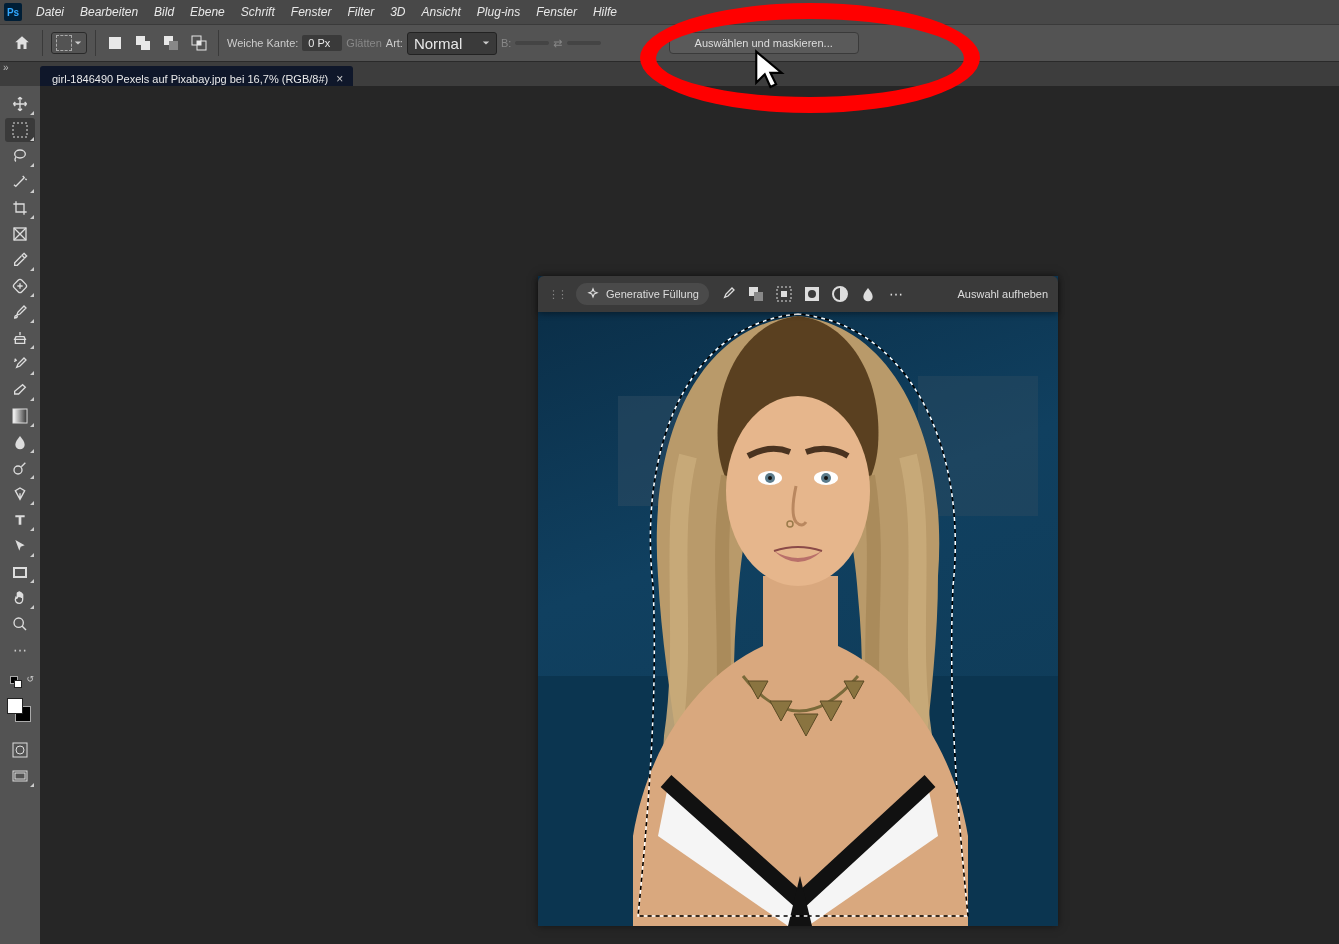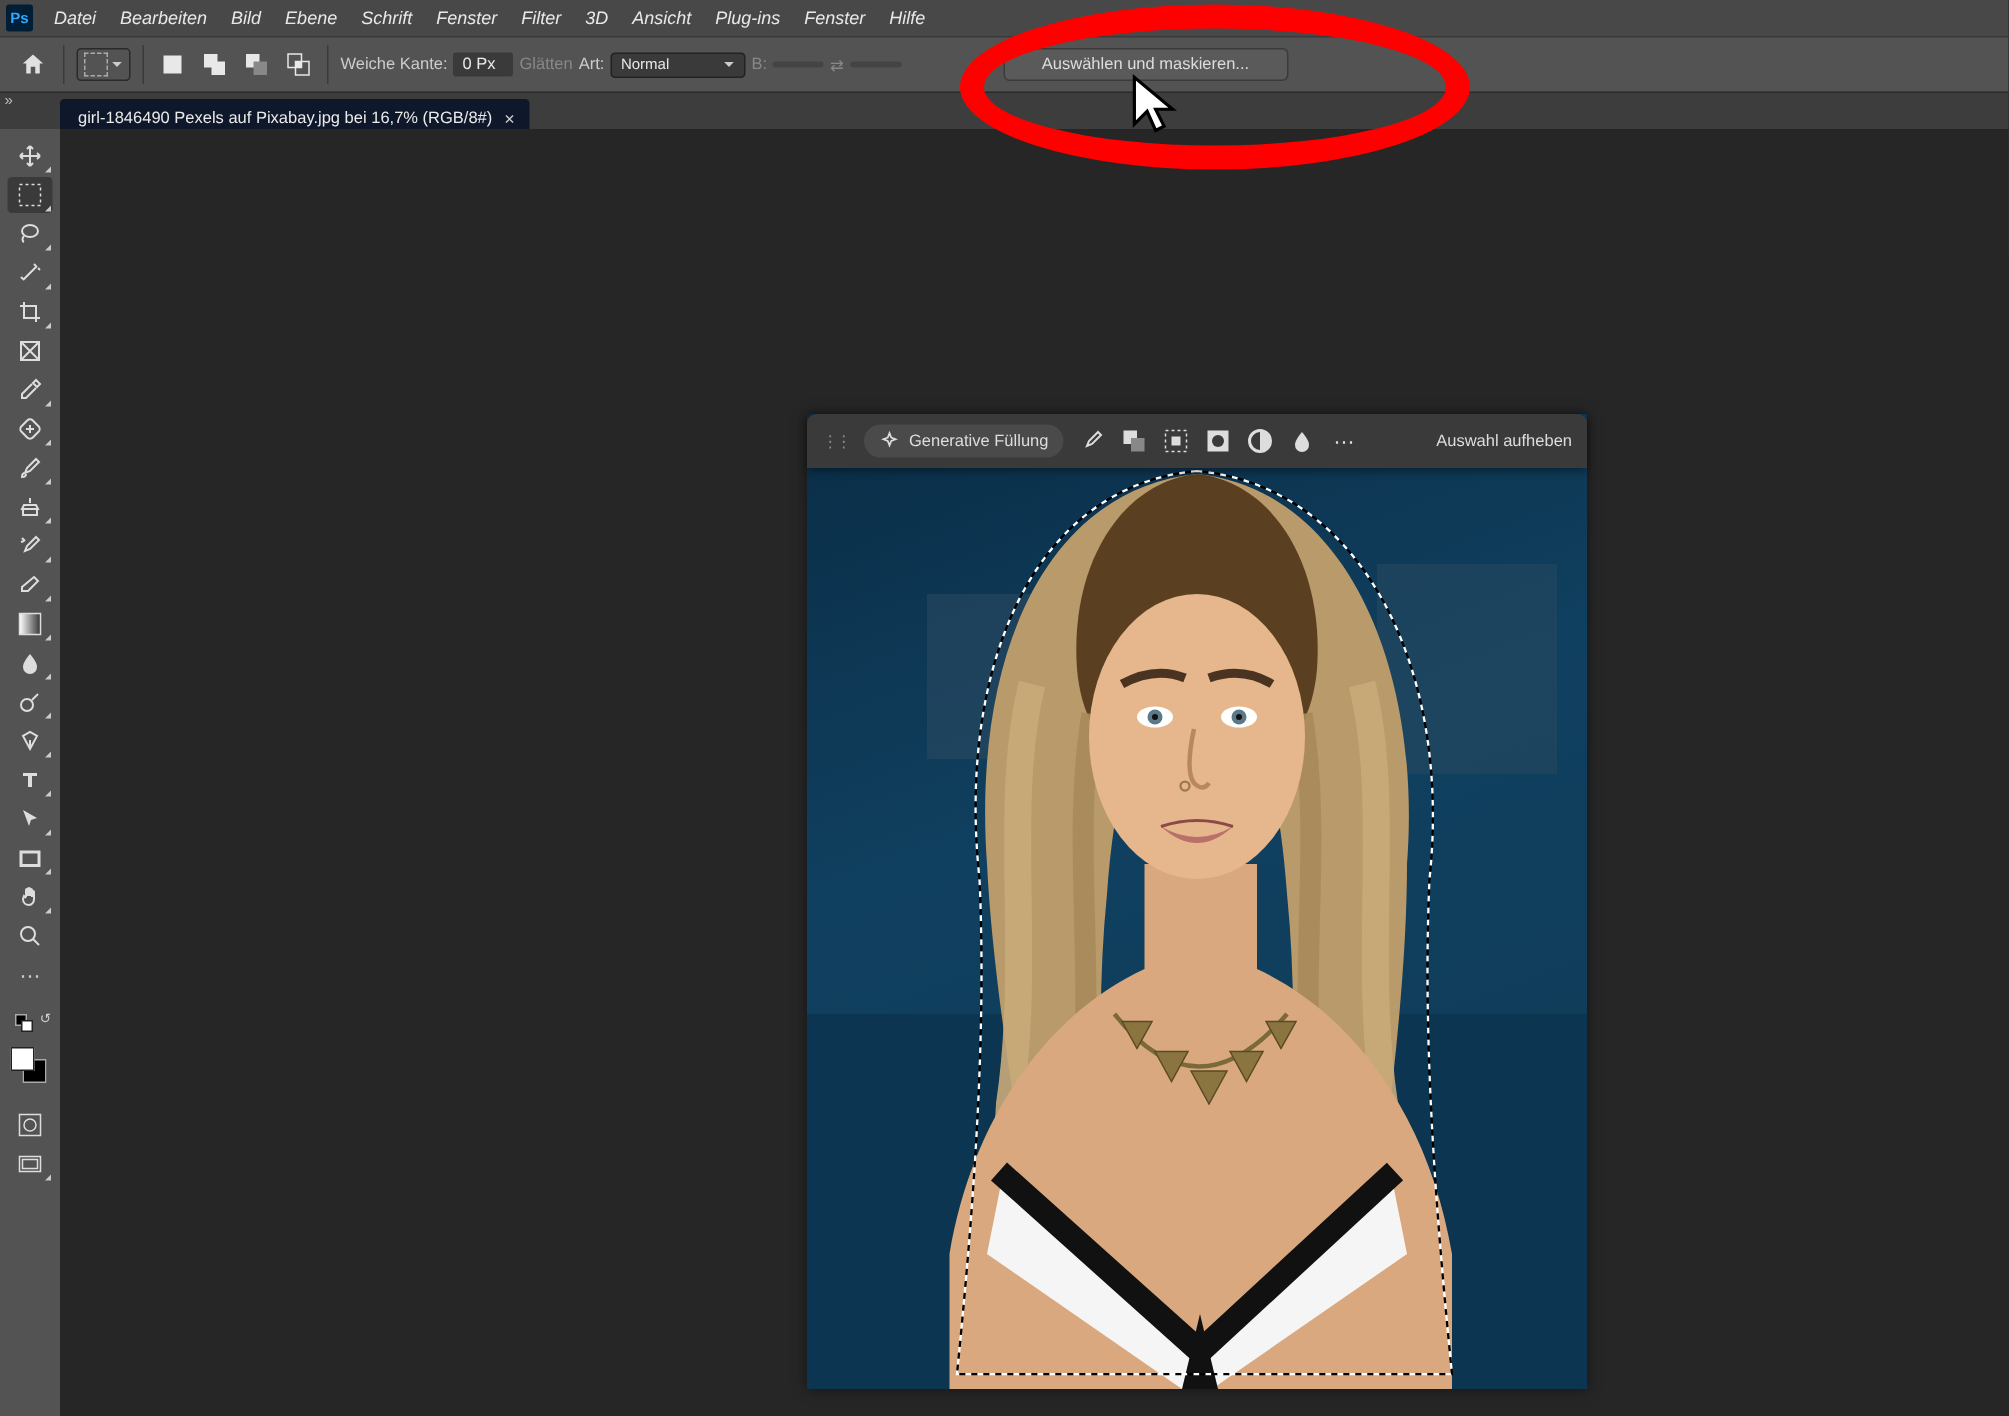--- a/index.html
+++ b/index.html
@@ -9,21 +9,21 @@
 .menubar .menu-item { padding: 3px 8px; cursor: default; font-style: italic; }
 .optionsbar { height: 38px; background: #535353; display: flex; align-items: center; padding-left: 10px; gap: 4px; font-size: 11px; border-top: 1px solid #3a3a3a; border-bottom: 1px solid #2a2a2a; }
 .home-icon { width: 24px; height: 24px; display: flex; align-items: center; justify-content: center; }
 .sel-mode { display:flex; align-items:center; gap:2px; border:1px solid #2a2a2a; padding:2px 4px; border-radius:3px;}
 .sel-mode span { width:16px; height:16px; background:#3a3a3a; display:inline-block;}
 .divider { width:1px; height:26px; background:#3a3a3a; margin:0 4px;}
 .mode-icons { display:flex; gap:6px; }
 .mode-icons div { width:22px; height:22px; display:flex; align-items:center; justify-content:center;}
 .label-sm { color:#ccc; font-size:11px;}
 .value-box { background:#3a3a3a; padding:2px 6px; min-width:40px; border-radius:2px; font-size:11px;}
-.dropdown { background:#3a3a3a; border:1px solid #222; border-radius:3px; padding:2px 6px; min-width:90px; display:flex; align-items:center; justify-content:space-between; font-size:10px;}
+.dropdown { background:#3a3a3a; border:1px solid #222; border-radius:3px; padding:2px 6px; min-width:90px; display:flex; align-items:center; justify-content:space-between; font-size:15px;}
 .btn { background:#5a5a5a; border:1px solid #3a3a3a; border-radius:4px; padding:4px 25px; font-size:11px; color:#ddd;}
 .tabbar { height: 30px; background:#3d3d3d; display:flex; align-items:flex-end; padding-left:40px;}
 .tab { background:#0f172a; color:#eaeaea; font-size:11px; padding:6px 10px 6px 12px; border-radius:3px 3px 0 0; display:flex; align-items:center; gap:8px;}
 .tab .close-x { color:#ccc; font-size:12px;}
 .expand-handle{ position:absolute; left:3px; top:62px; color:#bbb; font-size:10px;}
 .toolbar { position: absolute; left: 0; top: 86px; width: 40px; bottom: 0; background: #535353; display: flex; flex-direction: column; align-items: center; padding-top: 6px; gap: 2px; }
 .tool { width: 30px; height: 24px; display: flex; align-items: center; justify-content: center; color: #d8d8d8; border-radius: 3px; position:relative;}
 .tool.active { background: #3a3a3a; }
 .tool .corner { position:absolute; right:1px; bottom:1px; width:0;height:0;border-left:4px solid transparent;border-bottom:4px solid #ccc;}
 .canvas-area { position: absolute; left: 40px; top: 86px; right: 0; bottom: 0; background: #262626; }

